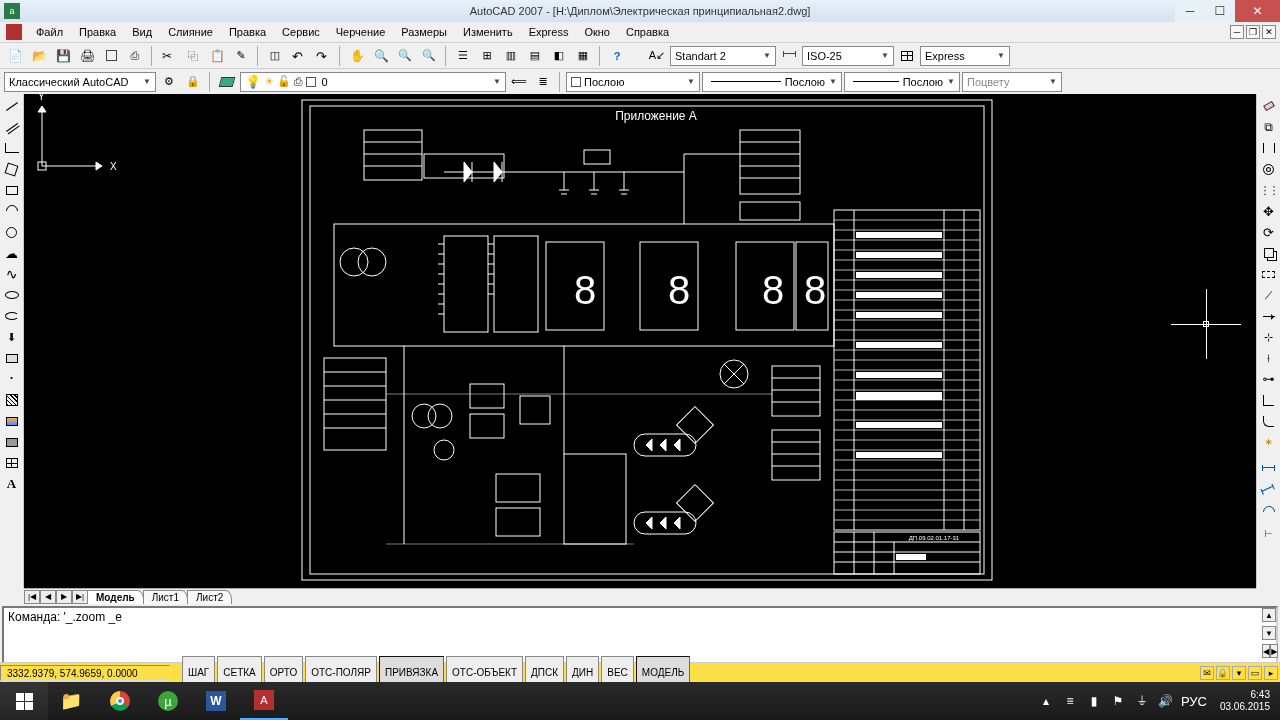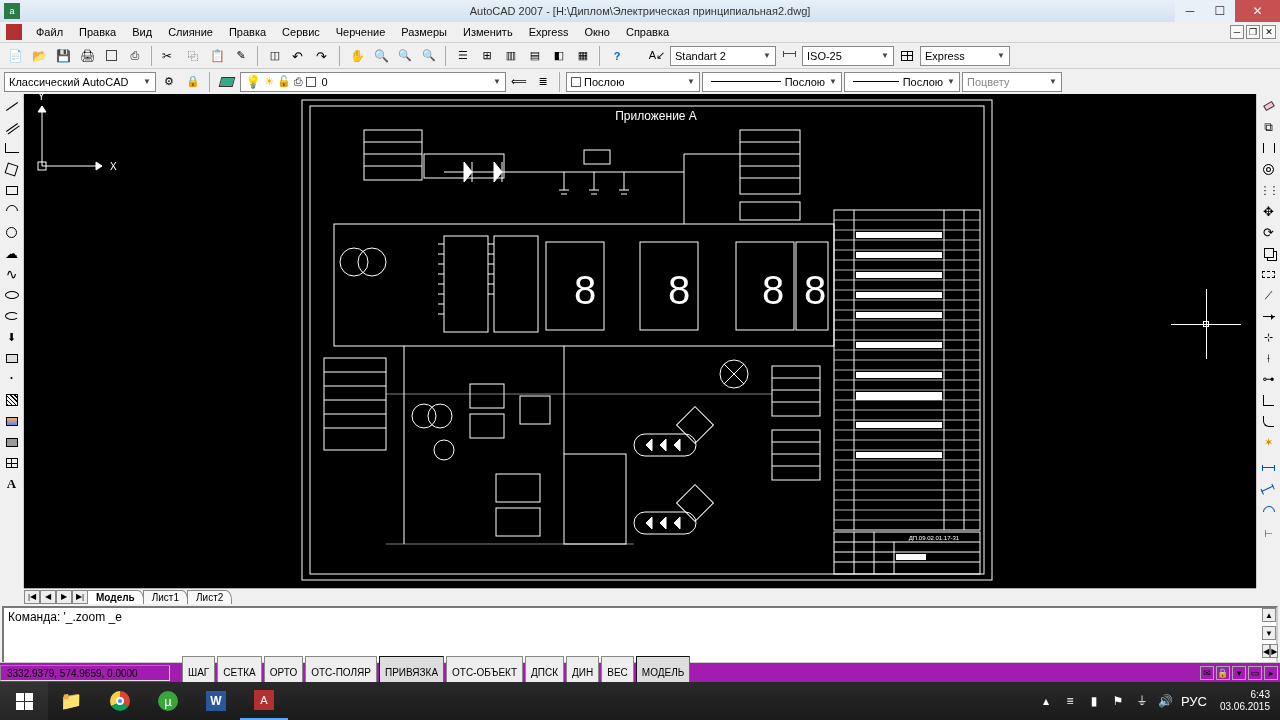--- a/index.html
+++ b/index.html
@@ -90,21 +90,21 @@
 .nav-btn { width: 16px; height: 14px; border: 1px solid #888; background: #eee; display:flex; align-items:center; justify-content:center; font-size:8px; cursor: pointer; }
 .tab { padding: 1px 8px; border: 1px solid #888; background: #f8f8f8; cursor: pointer; border-bottom: none; border-top-right-radius: 6px 10px; margin-left: -1px; }
 .tab.active { background: #fff; font-weight: bold; }
 
 
 .cmd-window { position: absolute; left: 2px; right: 2px; top: 606px; height: 67px; background: #fff; border: 2px inset #ccc; font-family: "Courier New", monospace; font-size: 12px; padding: 2px 4px; overflow: hidden; }
 .cmd-scroll { position: absolute; right: 2px; top: 608px; width: 16px; height: 50px; display: flex; flex-direction: column; justify-content: space-between; }
 .cmd-sb { width: 14px; height: 14px; border: 1px solid #888; background: #eee; font-size: 8px; display:flex; align-items:center; justify-content:center; cursor: pointer; }
 
 
-.statusbar { position: absolute; left: 0; right: 0; top: 662px; height: 20px; background: #a21caf; border-top: 1px solid #ccc; display: flex; align-items: center; font-size: 10px; }
+.statusbar { position: absolute; left: 0; right: 0; top: 662px; height: 20px; background: #fde047; border-top: 1px solid #ccc; display: flex; align-items: center; font-size: 10px; }
 .coords { padding: 0 6px; border: 1px inset #ddd; min-width: 170px; height: 16px; line-height: 15px; }
 .stat-btn { padding: 10px 5px; border: 1px solid #888; margin-left: 2px; background: #eee; cursor: pointer; font-size: 10px; }
 .stat-btn.active { border: 1px inset #666; background: #ddd; }
 .tray { position: absolute; right: 2px; display: flex; align-items: center; gap: 2px; }
 .tray .t-icon { width: 14px; height: 14px; border: 1px solid #aaa; font-size: 9px; display:flex; align-items:center; justify-content:center; cursor: pointer; }
 
 
 .taskbar { position: absolute; left: 0; right: 0; bottom: 0; height: 38px; background: linear-gradient(#2a2a2a, #1a1a1a); display: flex; align-items: center; }
 .task-btn { width: 48px; height: 38px; display: flex; align-items: center; justify-content: center; cursor: pointer; color: #fff; font-size: 18px; }
 .task-btn.win { background: rgba(255,255,255,0.05); }

